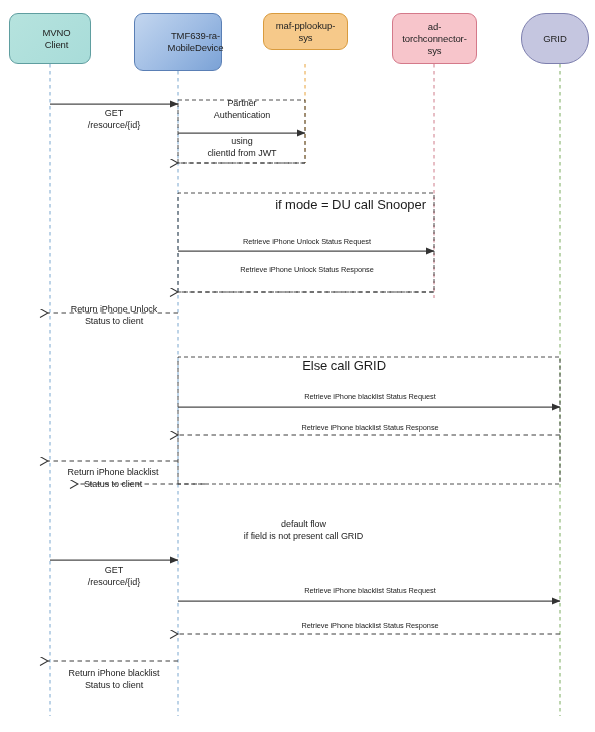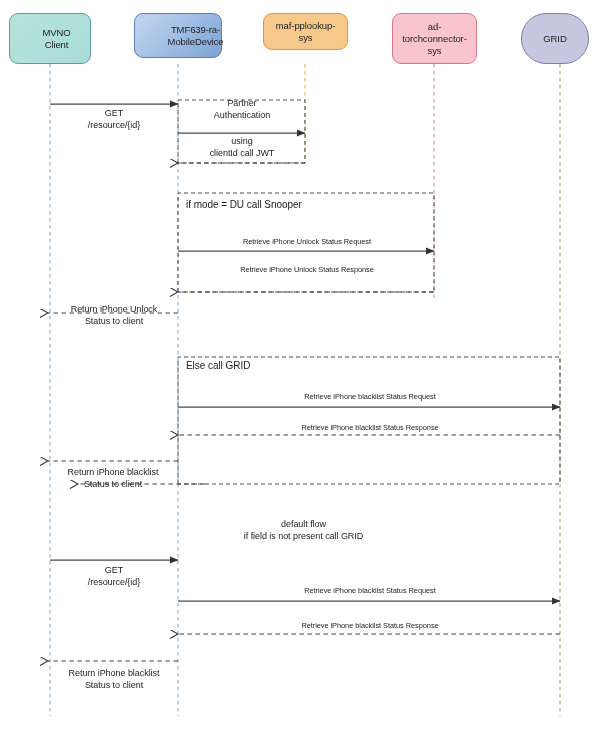--- a/index.html
+++ b/index.html
@@ -48,23 +48,23 @@
     line-height: 9.6px;
     color: #1c1c1c;
     white-space: pre-line;
     letter-spacing: -0.05px;
   }
   .msg-label.big {
     font-size: 9px;
     line-height: 11.5px;
   }
   .msg-label.frag {
-    font-size: 10px;
+    font-size: 13px;
     line-height: 11.5px;
-    text-align: left;
+    text-align: right;
   }
 </style>
 </head>
 <body>
 
 <div id="canvas">
 
   <svg id="svg-layer" viewBox="0 0 595 732" xmlns="http://www.w3.org/2000/svg">
     <defs>
       <marker id="arrow-solid-r" markerWidth="9" markerHeight="8" refX="8" refY="4" orient="auto" markerUnits="userSpaceOnUse">
@@ -100,36 +100,36 @@
         <line x1="50" x2="178" y1="560" y2="560" stroke="#4a4a4a" stroke-width="1.25" marker-end="url(#arrow-solid-r)"></line>
         <line x1="178" x2="560" y1="601" y2="601" stroke="#4a4a4a" stroke-width="1.25" marker-end="url(#arrow-solid-r)"></line>
         <line x1="560" x2="178" y1="634" y2="634" stroke="#3c3c3c" stroke-width="1" stroke-dasharray="4.5,3.5" marker-end="url(#arrow-open-l)"></line>
         <line x1="178" x2="48" y1="661" y2="661" stroke="#3c3c3c" stroke-width="1" stroke-dasharray="4.5,3.5" marker-end="url(#arrow-open-l)"></line>
       </g>
   </svg>
 
   <div id="actor-boxes">
       <div class="actor-box" style="left: 9px; top: 13px; width: 82px; height: 51px; background: linear-gradient(135deg, rgb(182, 227, 222) 0%, rgb(168, 220, 217) 100%); border-color: rgb(95, 158, 160); padding-left: 16px;"><span>MVNO
 Client</span></div>
-      <div class="actor-box" style="left: 134px; top: 13px; width: 88px; height: 45px; background: linear-gradient(135deg, rgb(195, 214, 239) 0%, rgb(157, 187, 227) 55%, rgb(123, 162, 214) 100%); border-color: rgb(90, 127, 181); padding-left: 38px;"><span>TMF639-ra-
+      <div class="actor-box" style="left: 134px; top: 13px; width: 88px; height: 58px; background: linear-gradient(135deg, rgb(195, 214, 239) 0%, rgb(157, 187, 227) 55%, rgb(123, 162, 214) 100%); border-color: rgb(90, 127, 181); padding-left: 38px;"><span>TMF639-ra-
 MobileDevice</span></div>
       <div class="actor-box" style="left: 263px; top: 13px; width: 85px; height: 37px; background: rgb(246, 201, 138); border-color: rgb(217, 155, 62);"><span>maf-pplookup-
 sys</span></div>
       <div class="actor-box" style="left: 392px; top: 13px; width: 85px; height: 51px; background: rgb(247, 197, 203); border-color: rgb(212, 121, 138);"><span>ad-
 torchconnector-
 sys</span></div>
       <div class="actor-box" style="left: 521px; top: 13px; width: 68px; height: 51px; background: rgb(197, 198, 224); border-color: rgb(125, 127, 174); border-radius: 25px;"><span>GRID</span></div>
     </div>
   <div id="labels">
       <div class="msg-label big" style="left: 52px; top: 108px; width: 124px;">GET
 /resource/{id}</div>
       <div class="msg-label big" style="left: 180px; top: 98px; width: 124px;">Partner
 Authentication</div>
       <div class="msg-label big" style="left: 180px; top: 136px; width: 124px;">using
-clientId call JWT</div>
+clientId from JWT</div>
       <div class="msg-label frag" style="left: 186px; top: 199px; width: 240px;">if mode = DU call Snooper</div>
       <div class="msg-label" style="left: 180px; top: 237px; width: 254px;">Retrieve iPhone Unlock Status Request</div>
       <div class="msg-label" style="left: 180px; top: 265px; width: 254px;">Retrieve iPhone Unlock Status Response</div>
       <div class="msg-label big" style="left: 50px; top: 304px; width: 128px;">Return iPhone Unlock
 Status to client</div>
       <div class="msg-label frag" style="left: 186px; top: 360px; width: 200px;">Else call GRID</div>
       <div class="msg-label" style="left: 180px; top: 392px; width: 380px;">Retrieve iPhone blacklist Status Request</div>
       <div class="msg-label" style="left: 180px; top: 423px; width: 380px;">Retrieve iPhone blacklist Status Response</div>
       <div class="msg-label big" style="left: 46px; top: 467px; width: 134px;">Return iPhone blacklist
 Status to client</div>

